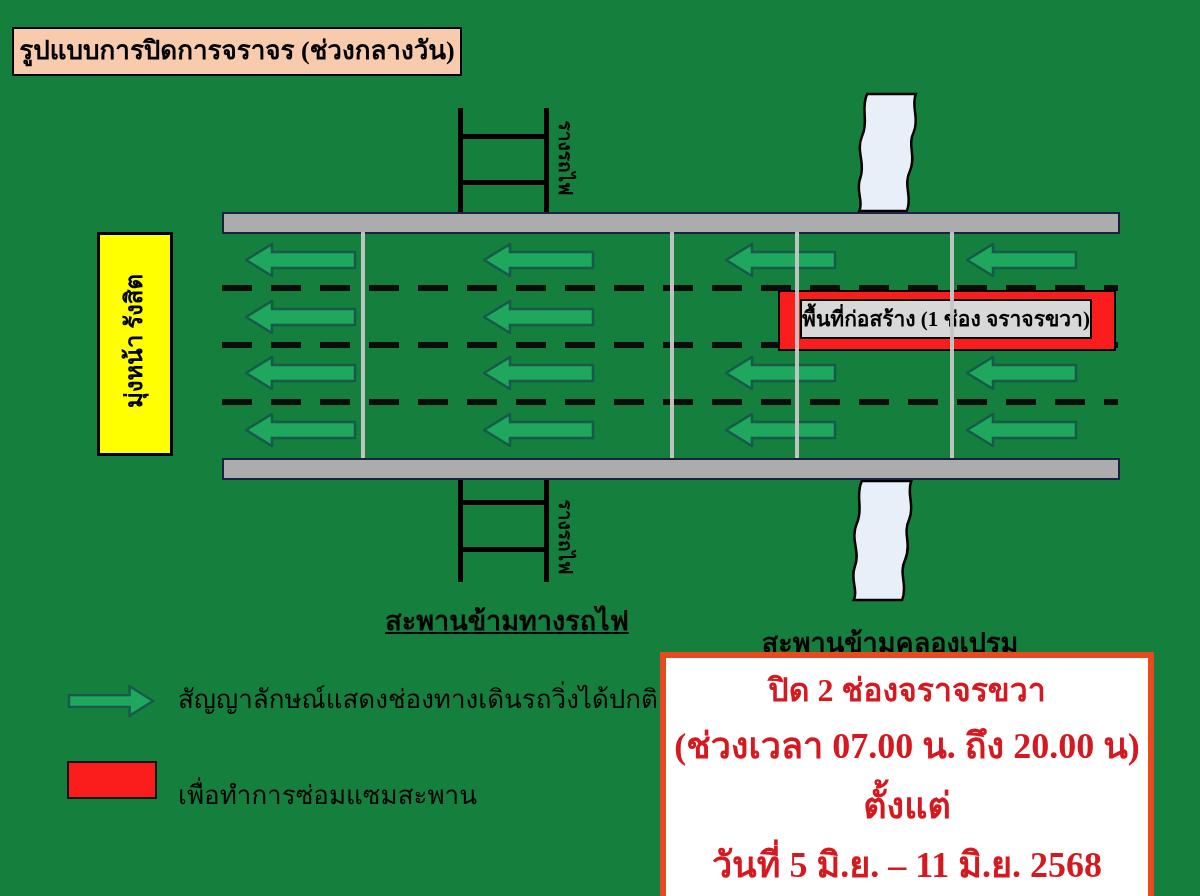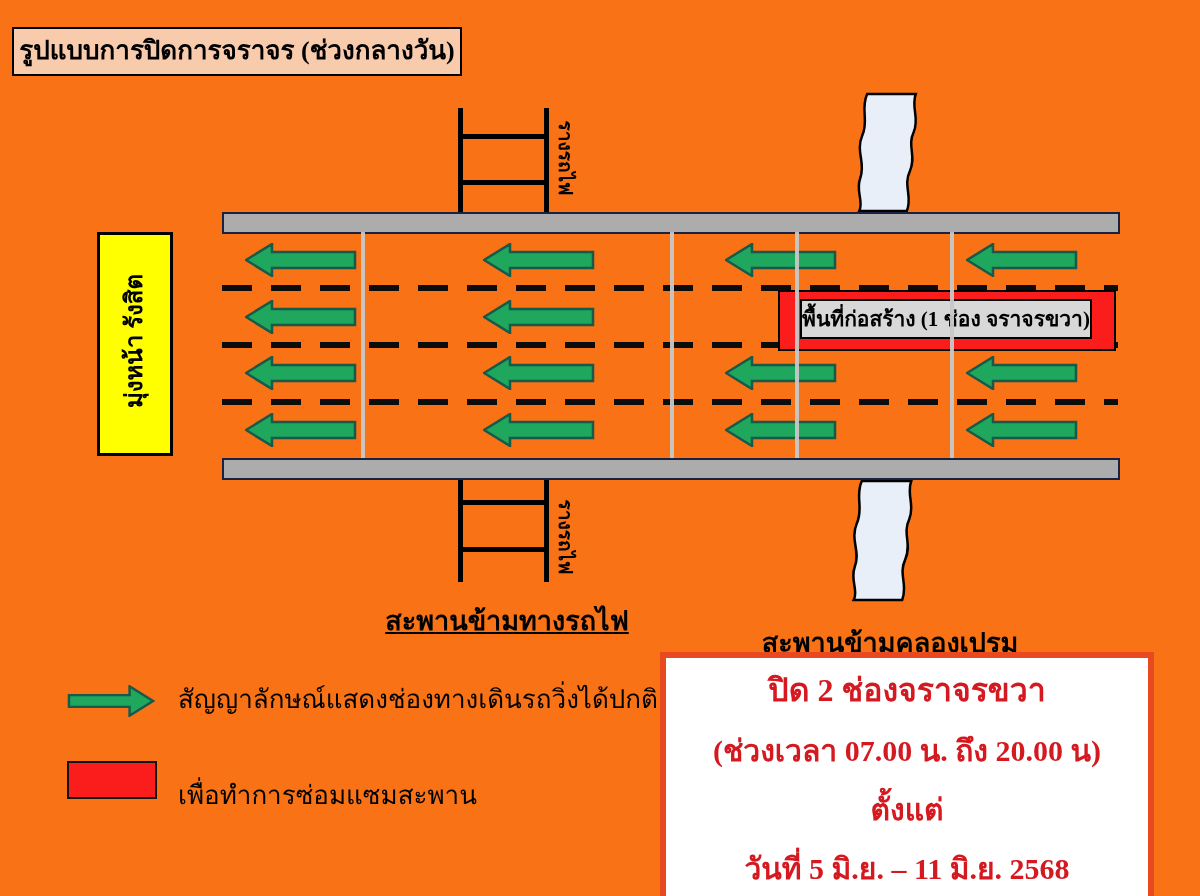--- a/index.html
+++ b/index.html
@@ -1,17 +1,17 @@
 <!DOCTYPE html>
 <html><head>
 <meta charset="utf-8">
 <style>
   html,body{margin:0;padding:0;background:#ffffff;}
   #canvas{
-    position:relative;width:1200px;height:896px;background:#f97316;overflow:hidden;
+    position:relative;width:1200px;height:896px;background:#15803d;overflow:hidden;
     font-family:"Liberation Serif","DejaVu Serif",serif;color:#000;
   }
   .abs{position:absolute;}
 
   
   #title-box{
     left:12px;top:27px;width:446px;height:45px;background:#F8CBAD;border:2.5px solid #000;
     display:flex;align-items:center;justify-content:center;
     font-size:26px;font-weight:bold;line-height:1.1;
   }
@@ -70,21 +70,21 @@
   #legend-arrow-icon svg{display:block;width:100%;height:100%;}
   #legend-red-box{left:67px;top:761px;width:86px;height:34px;background:#FB1D1C;border:2.5px solid #141414;}
   .legend-text{font-size:26px;line-height:1.25;white-space:nowrap;}
 
   
   #closure-notice{
     left:660px;top:652px;width:474px;height:218px;background:#fff;border:6px solid #E8491F;
     display:flex;flex-direction:column;align-items:center;justify-content:space-between;
     padding:12px 4px 14px 4px;z-index:2;
   }
-  .notice-line{color:#D51920;font-weight:bold;font-size:30px;line-height:1.25;white-space:nowrap;text-align:center;}
+  .notice-line{color:#D51920;font-weight:bold;font-size:36px;line-height:1.25;white-space:nowrap;text-align:center;}
   .notice-line.first{font-size:32px;}
 </style>
 </head>
 <body>
 
 <div id="canvas">
 
   <div class="abs" id="title-box">
     <span>รูปแบบการปิดการจราจร (ช่วงกลางวัน)</span>
   </div>

